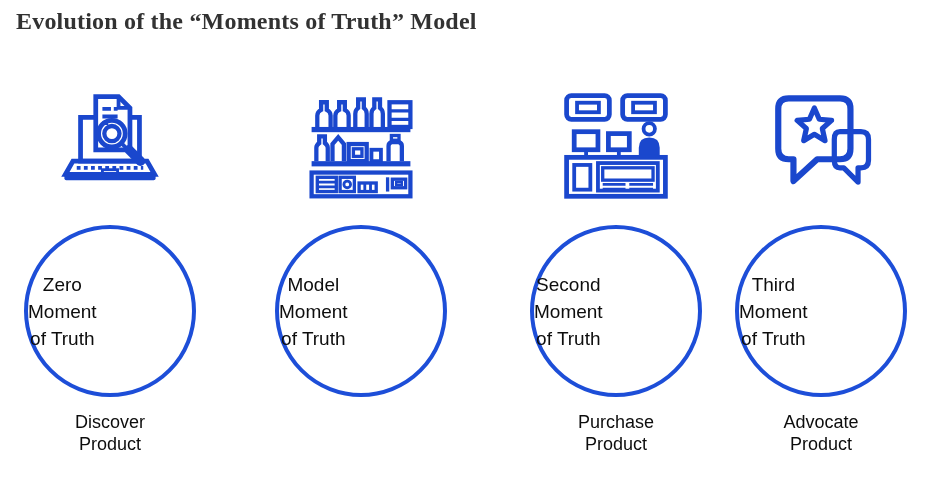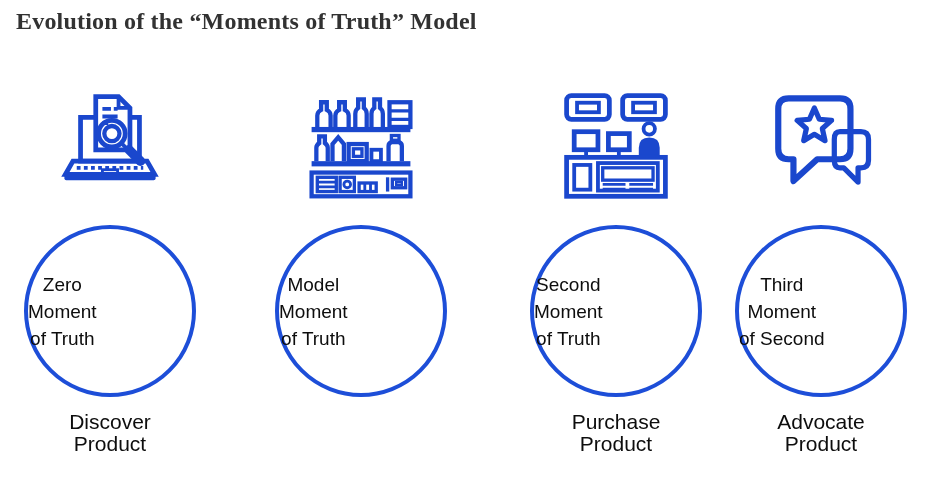--- a/index.html
+++ b/index.html
@@ -54,21 +54,21 @@
     display:flex;align-items:center;justify-content:flex-start;
   }
   .circle-label{
     font-size:19px;
     line-height:27px;
     color:var(--text-color);
     white-space:pre-line;
   }
   .caption{
     margin-top:14px;
-    font-size:21px;
+    font-size:18px;
     line-height:22px;
     color:var(--text-color);
     white-space:pre-line;
   }
 </style>
 </head>
 <body>
 
 <div class="page">
 
@@ -170,19 +170,19 @@
     <div class="icon-wrap">
       <svg viewBox="0 0 120 120" aria-hidden="true">
         <path class="ic" stroke-width="5.5" stroke-linejoin="round" d="M80 46 H102 Q110 46 110 54 V76 Q110 84 102 84 H99 V99 L84 84 H80 Q74 84 74 76 V54 Q74 46 80 46 Z"></path>
         <path class="ic" stroke-width="6.5" stroke-linejoin="round" fill="#fff" d="M26 11 H80 Q91 11 91 22 V64 Q91 75 80 75 H56 L31 98 V75 H26 Q15 75 15 64 V22 Q15 11 26 11 Z"></path>
         <polygon class="ic" stroke-width="5.5" stroke-linejoin="round" points="53,21 58.2,32.9 71.1,34.1 61.4,42.7 64.2,55.4 53,48.8 41.8,55.4 44.6,42.7 34.9,34.1 47.8,32.9"></polygon>
       </svg>
     </div>
     <div class="circle">
       <div class="circle-label">Third
 Moment
-of Second</div>
+of Truth</div>
     </div>
     <div class="caption">Advocate
 Product</div>
   </div>
 
 </div>
 
 </body></html>

